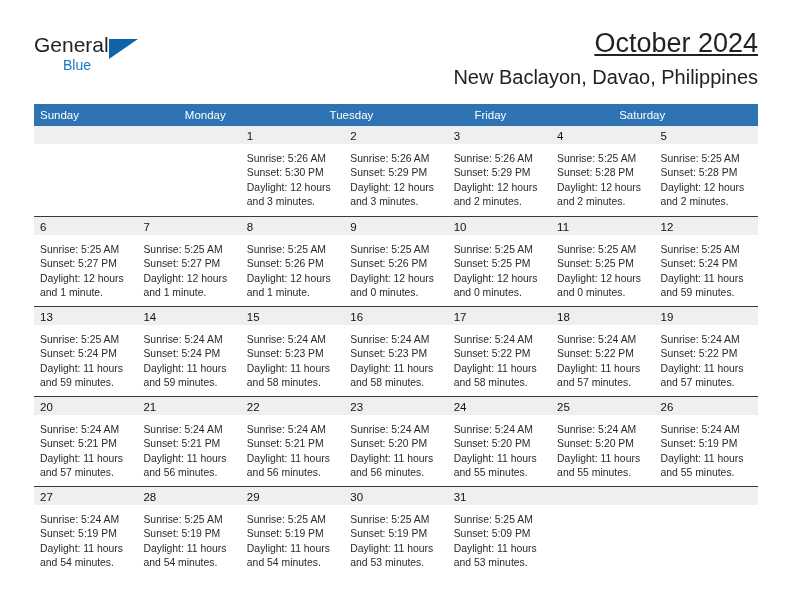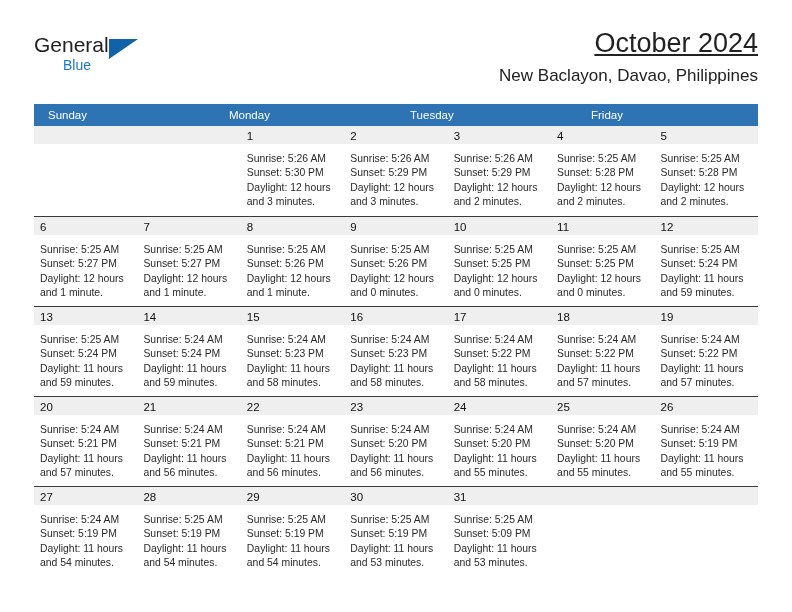--- a/index.html
+++ b/index.html
@@ -70,21 +70,21 @@
     text-align: right;
   }
   .cal-title {
     font-size: 27px;
     color: #222222;
     line-height: 1.12;
     white-space: nowrap;
     text-decoration: underline;
   }
   .cal-subtitle {
-    font-size: 17px;
+    font-size: 20px;
     color: #222222;
     margin-top: 8px;
     line-height: 1.15;
     white-space: nowrap;
   }
 
   
   .calendar {
     position: absolute;
     left: 34px;
@@ -94,21 +94,21 @@
   .weekdays {
     display: flex;
     background: #2e74b5;
     height: 22px;
   }
   .weekday {
     flex: 1 1 0;
     color: #ffffff;
     font-size: 11.5px;
     line-height: 22px;
-    padding-left: 14px;
+    padding-left: 6px;
     box-sizing: border-box;
     white-space: nowrap;
     overflow: hidden;
   }
   .week {
     display: flex;
     height: 90px;
     border-top: 1px solid #3a3a3a;
     box-sizing: border-box;
   }
@@ -163,20 +163,21 @@
     </div>
 
   </div>
 
   <div class="calendar">
     <div class="weekdays" id="weekday-row">
         <div class="weekday">Sunday</div>
         <div class="weekday">Monday</div>
         <div class="weekday">Tuesday</div>
         <div class="weekday">Friday</div>
+        <div class="weekday">Saturday</div>
       </div>
     <div id="weeks-container">
         <div class="week">
           <div class="cell empty">
             <div class="cell-date-band"><span class="cell-date"></span></div>
           </div>
           <div class="cell empty">
             <div class="cell-date-band"><span class="cell-date"></span></div>
           </div>
           <div class="cell">

